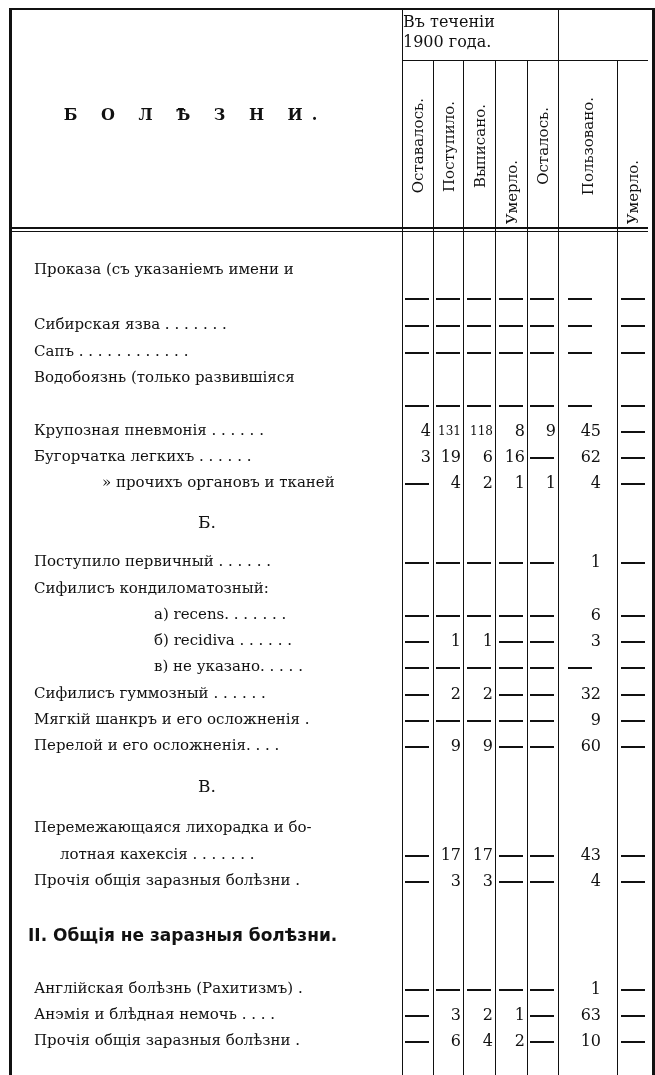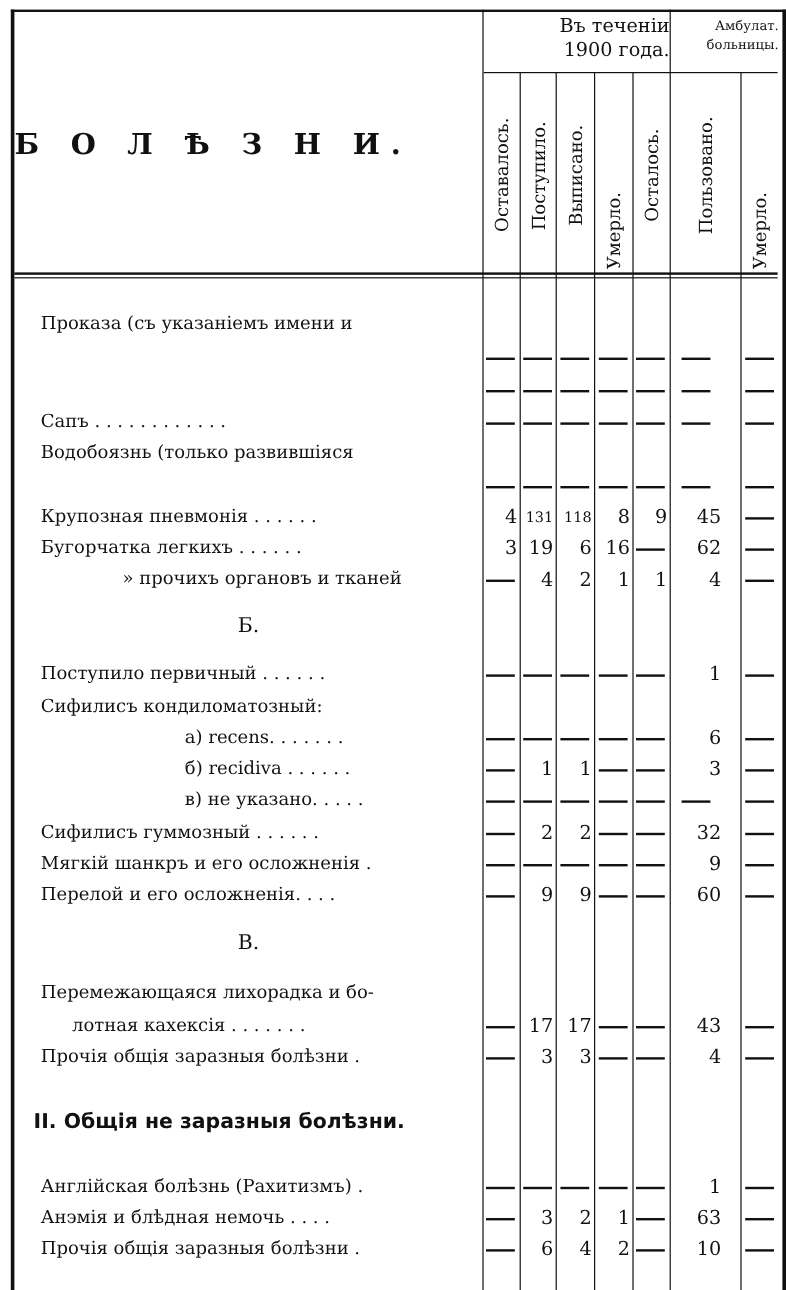--- a/index.html
+++ b/index.html
@@ -3,23 +3,23 @@
 <meta charset="utf-8">
 <style>
   html, body { margin: 0; padding: 0; background: #ffffff; }
   body { width: 655px; height: 1075px; position: relative; overflow: hidden;
          font-family: "DejaVu Serif", "Liberation Serif", serif; color: #111; }
   .page { position: absolute; left: 0; top: 0; width: 655px; height: 1075px; }
   .frame { position: absolute; left: 9px; top: 8px; width: 640px; height: 1067px;
            border-left: 3px solid #111; border-right: 3px solid #111; border-top: 2px solid #111; }
   .hline { position: absolute; background: #111; height: 1px; }
   .vline { position: absolute; background: #111; width: 1px; }
-  .title { position: absolute; left: 12px; width: 390px; top: 105px; text-align: left;
-           font-size: 24px; font-weight: bold; letter-spacing: 9px; }
-  .grp { position: absolute; text-align: right; line-height: 20px; }
+  .title { position: absolute; left: 0; width: 390px; top: 105px; text-align: center;
+           font-size: 16px; font-weight: bold; letter-spacing: 9px; }
+  .grp { position: absolute; text-align: left; line-height: 20px; }
   .grp1 { left: 403px; width: 155px; top: 12px; font-size: 16px; }
   .grp2 { left: 559px; width: 90px; top: 14px; font-size: 11px; line-height: 16px; }
   .vhead { position: absolute; top: 62px; height: 168px; display: flex; align-items: center; justify-content: center; }
   .vhead span { writing-mode: vertical-rl; transform: rotate(180deg); font-size: 15px; white-space: nowrap; }
   .row { position: absolute; left: 34px; width: 375px; font-size: 15px; line-height: 22px; white-space: nowrap; }
   .row.indent { padding-left: 26px; width: 349px; }
   .row.sub { padding-left: 120px; width: 255px; }
   .row.raquo { padding-left: 68px; width: 307px; }
   .sect { position: absolute; left: 12px; width: 390px; text-align: center; font-size: 17px; }
   .sect2 { position: absolute; left: 28px; font-family: "DejaVu Sans", "Liberation Sans", sans-serif;
@@ -44,24 +44,20 @@
   <div class="vline" style="left:495px;top:60px;height:1015px;"></div>
   <div class="vline" style="left:527px;top:60px;height:1015px;"></div>
   <div class="vline" style="left:558px;top:8px;height:1067px;"></div>
   <div class="vline" style="left:617px;top:60px;height:1015px;"></div>
 
   <div class="title">Б О Л Ѣ З Н И.</div>
   <div class="grp grp1">
     <div>Въ теченіи</div>
     <div>1900 года.</div>
   </div>
-  <div class="grp grp2">
-    <div>Амбулат.</div>
-    <div>больницы.</div>
-  </div>
 
   <div class="vhead" style="left:403px;width:30px;">
       <span>Оставалось.</span>
     </div>
   <div class="vhead" style="left:434px;width:29px;">
       <span>Поступило.</span>
     </div>
   <div class="vhead" style="left:464px;width:31px;">
       <span>Выписано.</span>
     </div>
@@ -72,20 +68,21 @@
       <span>Осталось.</span>
     </div>
   <div class="vhead" style="left:559px;width:58px;">
       <span>Пользовано.</span>
     </div>
   <div class="vhead" style="left:618px;width:30px;align-items:flex-end;padding-bottom:6px;box-sizing:border-box;">
       <span>Умерло.</span>
     </div>
 
   <div class="row" style="top:258px;">Проказа (съ указаніемъ имени и</div>
+  <div class="row" style="top:313px;">Сибирская язва . . . . . . .</div>
   <div class="row" style="top:340px;">Сапъ . . . . . . . . . . . .</div>
   <div class="row" style="top:366px;">Водобоязнь (только развившіяся</div>
   <div class="row" style="top:419px;">Крупозная пневмонія . . . . . .</div>
   <div class="row" style="top:445px;">Бугорчатка легкихъ . . . . . .</div>
   <div class="row raquo" style="top:471px;">»  прочихъ органовъ и тканей</div>
 
   <div class="sect" style="top:512px;">Б.</div>
 
   <div class="row" style="top:550px;">Поступило первичный . . . . . .</div>
   <div class="row" style="top:577px;">Сифилисъ кондиломатозный:</div>

